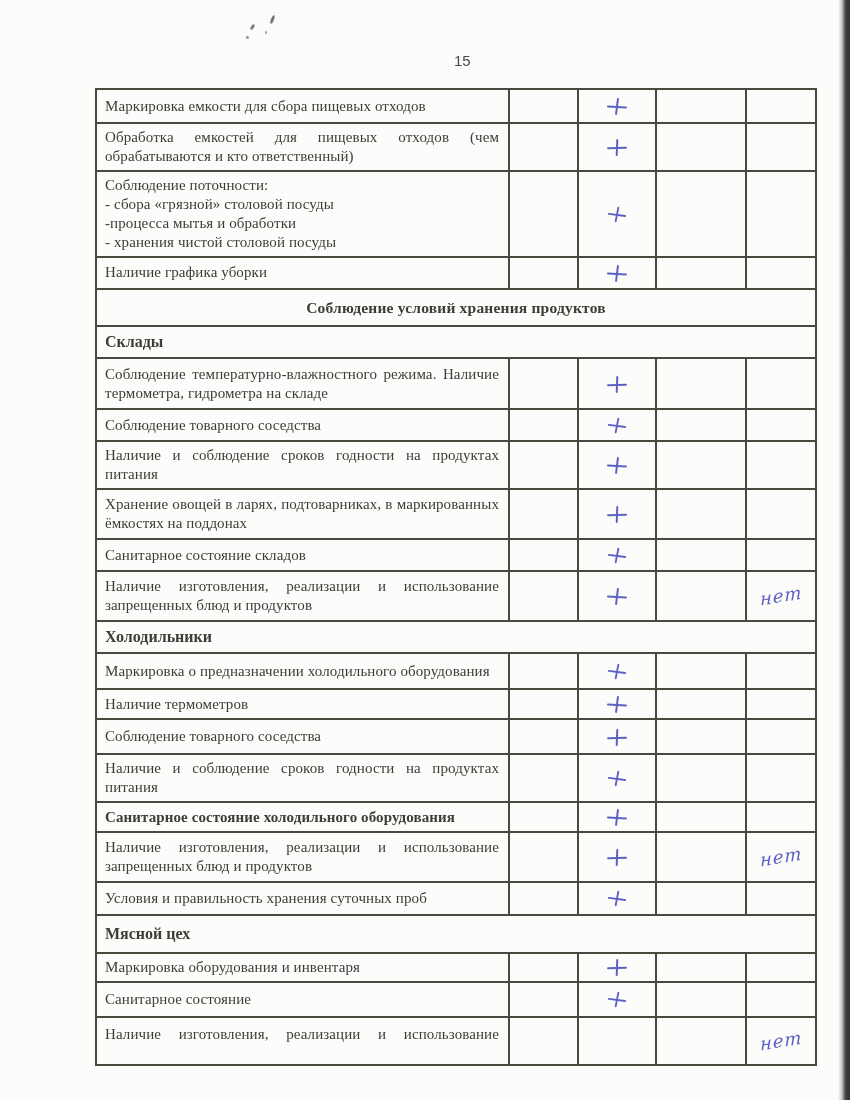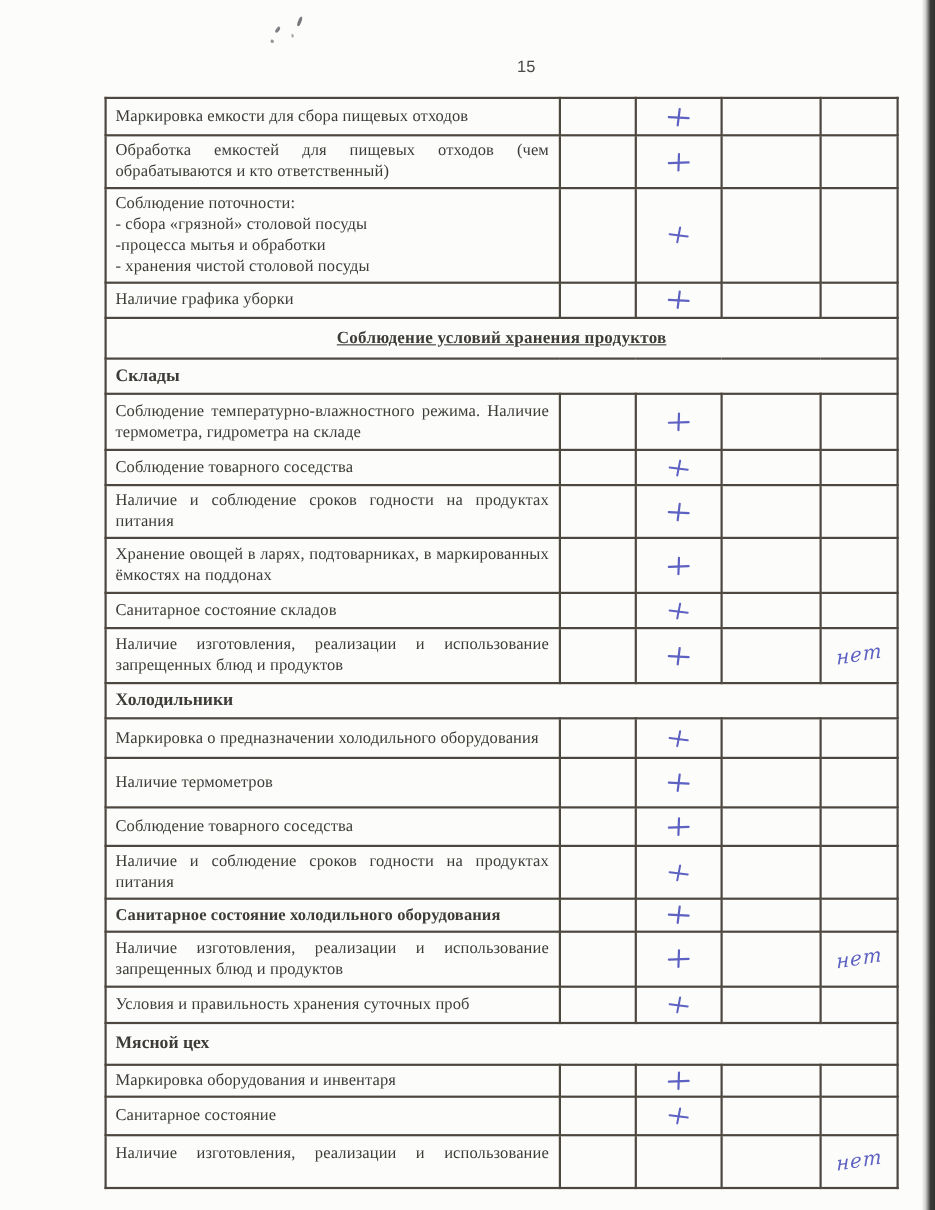--- a/index.html
+++ b/index.html
@@ -13,21 +13,21 @@
   html,body{background:#e8e8e6;}
   .page{
     position:relative;
     width:850px;height:1100px;
     background:var(--paper);
     overflow:hidden;
     font-family:"Liberation Serif","DejaVu Serif",serif;
     color:var(--text);
   }
   .page-number{
-    position:absolute;left:470px;top:52px;
+    position:absolute;left:454px;top:52px;
     font-family:"Liberation Sans","DejaVu Sans",sans-serif;
     font-size:15px;color:#4b4b4b;
   }
   
   .speck{position:absolute;background:#55545e;border-radius:40% 60% 50% 50%;}
   .speck.s1{left:251px;top:24px;width:3px;height:6px;transform:rotate(38deg);opacity:.75;}
   .speck.s2{left:246px;top:36px;width:3px;height:3px;opacity:.6;}
   .speck.s3{left:271px;top:15px;width:3px;height:9px;transform:rotate(22deg);opacity:.8;}
   .speck.s4{left:265px;top:31px;width:2px;height:3px;opacity:.55;}
   
@@ -131,21 +131,21 @@
           <td class="c-mark"></td>
           <td class="c-mark"></td>
         </tr>
         <tr style="height: 32px;">
           <td class="c-text">Наличие графика уборки</td>
           <td class="c-mark"></td>
           <td class="c-mark"><span class="plus r0"></span></td>
           <td class="c-mark"></td>
           <td class="c-mark"></td>
         </tr>
-        <tr style="height: 36px; text-decoration: underline;">
+        <tr style="height: 36px;">
           <td colspan="5" class="c-header">Соблюдение условий хранения продуктов</td>
         </tr>
         <tr style="height: 30px;">
           <td colspan="5" class="c-section">Склады</td>
         </tr>
         <tr style="height: 51px;">
           <td class="c-text">Соблюдение температурно-влажностного режима. Наличие термометра, гидрометра на складе</td>
           <td class="c-mark"></td>
           <td class="c-mark"><span class="plus r1"></span></td>
           <td class="c-mark"></td>
@@ -189,21 +189,21 @@
         <tr style="height: 32px;">
           <td colspan="5" class="c-section">Холодильники</td>
         </tr>
         <tr style="height: 36px;">
           <td class="c-text">Маркировка о предназначении холодильного оборудования</td>
           <td class="c-mark"></td>
           <td class="c-mark"><span class="plus r2"></span></td>
           <td class="c-mark"></td>
           <td class="c-mark"></td>
         </tr>
-        <tr style="height: 45px;">
+        <tr style="height: 30px;">
           <td class="c-text">Наличие термометров</td>
           <td class="c-mark"></td>
           <td class="c-mark"><span class="plus r0"></span></td>
           <td class="c-mark"></td>
           <td class="c-mark"></td>
         </tr>
         <tr style="height: 35px;">
           <td class="c-text">Соблюдение товарного соседства</td>
           <td class="c-mark"></td>
           <td class="c-mark"><span class="plus r1"></span></td>

